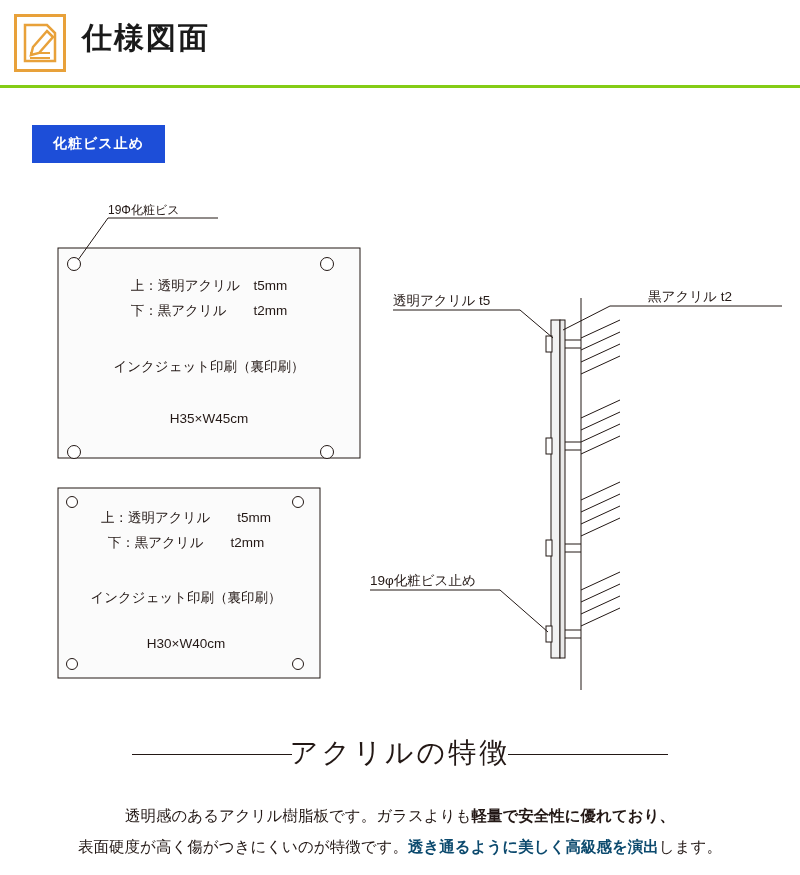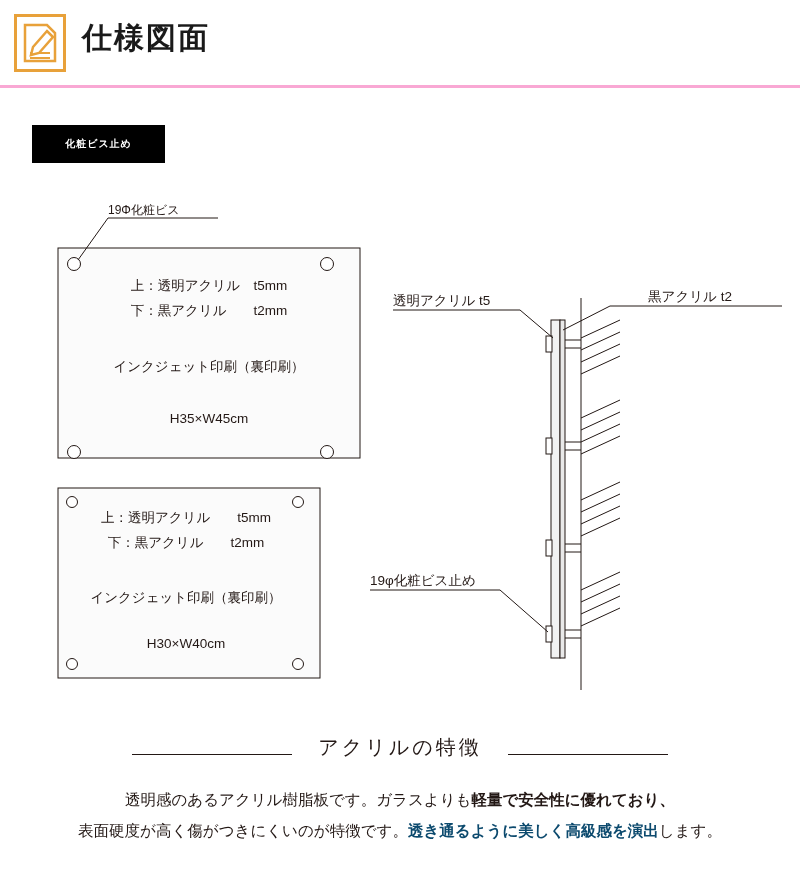--- a/index.html
+++ b/index.html
@@ -16,21 +16,21 @@
     position: relative;
   }
 
   
   .header {
     position: absolute;
     left: 0; top: 0;
     width: 800px;
     height: 88px;
     box-sizing: border-box;
-    border-bottom: 3px solid #f9a8d4;
+    border-bottom: 3px solid #84cc16;
   }
   .header-icon {
     position: absolute;
     left: 14px; top: 14px;
     width: 52px; height: 58px;
     border: 3px solid #e8a13a;
     box-sizing: border-box;
   }
   .header-icon svg { display: block; }
   .header-title {
@@ -40,23 +40,23 @@
     letter-spacing: 2px;
     font-weight: bold;
     color: #1a1a1a;
   }
 
   
   .section-tag {
     position: absolute;
     left: 32px; top: 125px;
     width: 133px; height: 38px;
-    background: #000000;
+    background: #1d4ed8;
     color: #ffffff;
-    font-size: 10px;
+    font-size: 14px;
     font-weight: bold;
     letter-spacing: 1px;
     display: flex;
     align-items: center;
     justify-content: center;
     box-sizing: border-box;
   }
 
   
   .drawing {
@@ -82,26 +82,26 @@
     top: 26px;
     height: 1px;
     background: #231815;
   }
   .rule-left { left: 132px; width: 160px; }
   .rule-right { right: 132px; width: 160px; }
   .features-title {
     position: absolute;
     left: 0; right: 0; top: 6px;
     text-align: center;
-    font-size: 20px;
+    font-size: 28px;
     letter-spacing: 3px;
     color: #231815;
   }
   .features-body {
-    margin-top: 4px;
+    margin-top: 20px;
     text-align: center;
     font-size: 15.5px;
     line-height: 2.0;
     color: #231815;
   }
   .features-body .em-bold { font-weight: bold; }
   .features-body .em-red { color: #0c4a6e; font-weight: bold; }
 
   
   .lbl { font-family: "Liberation Sans", sans-serif; font-size: 12px; fill: #231815; }

